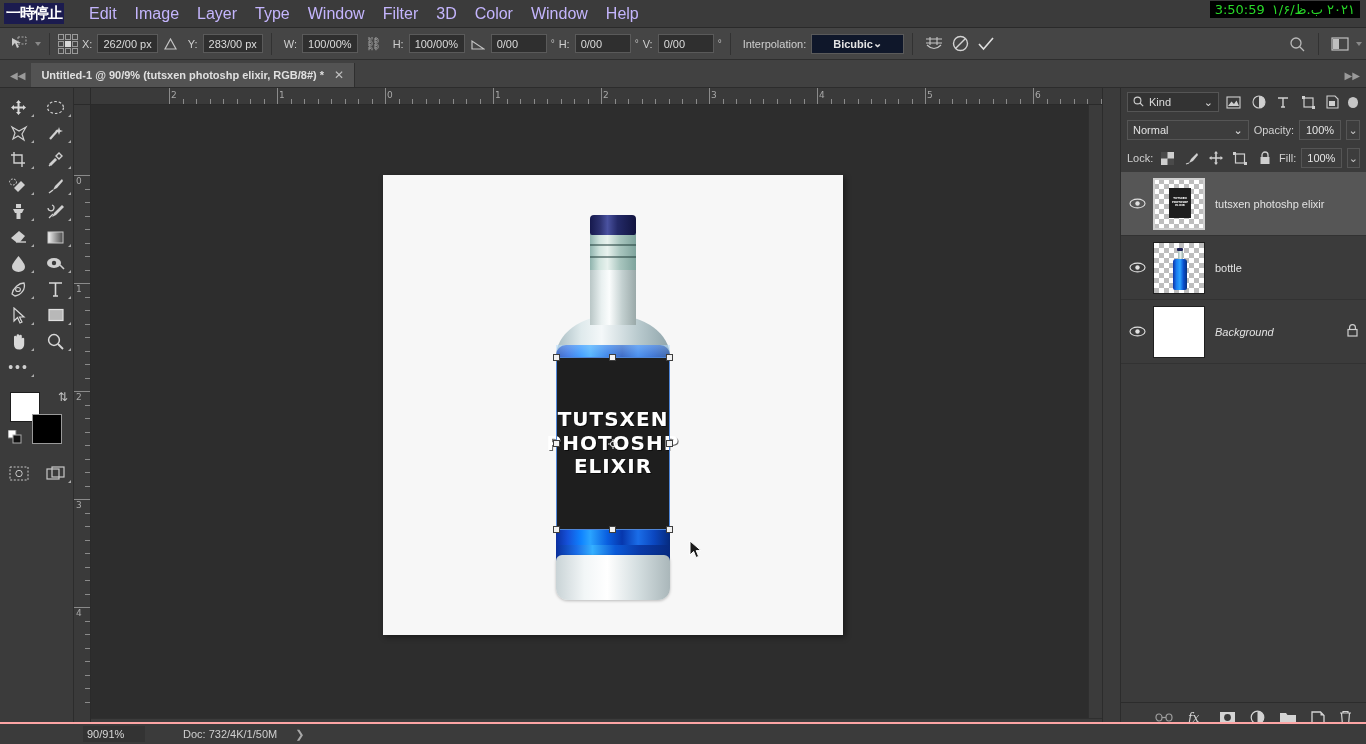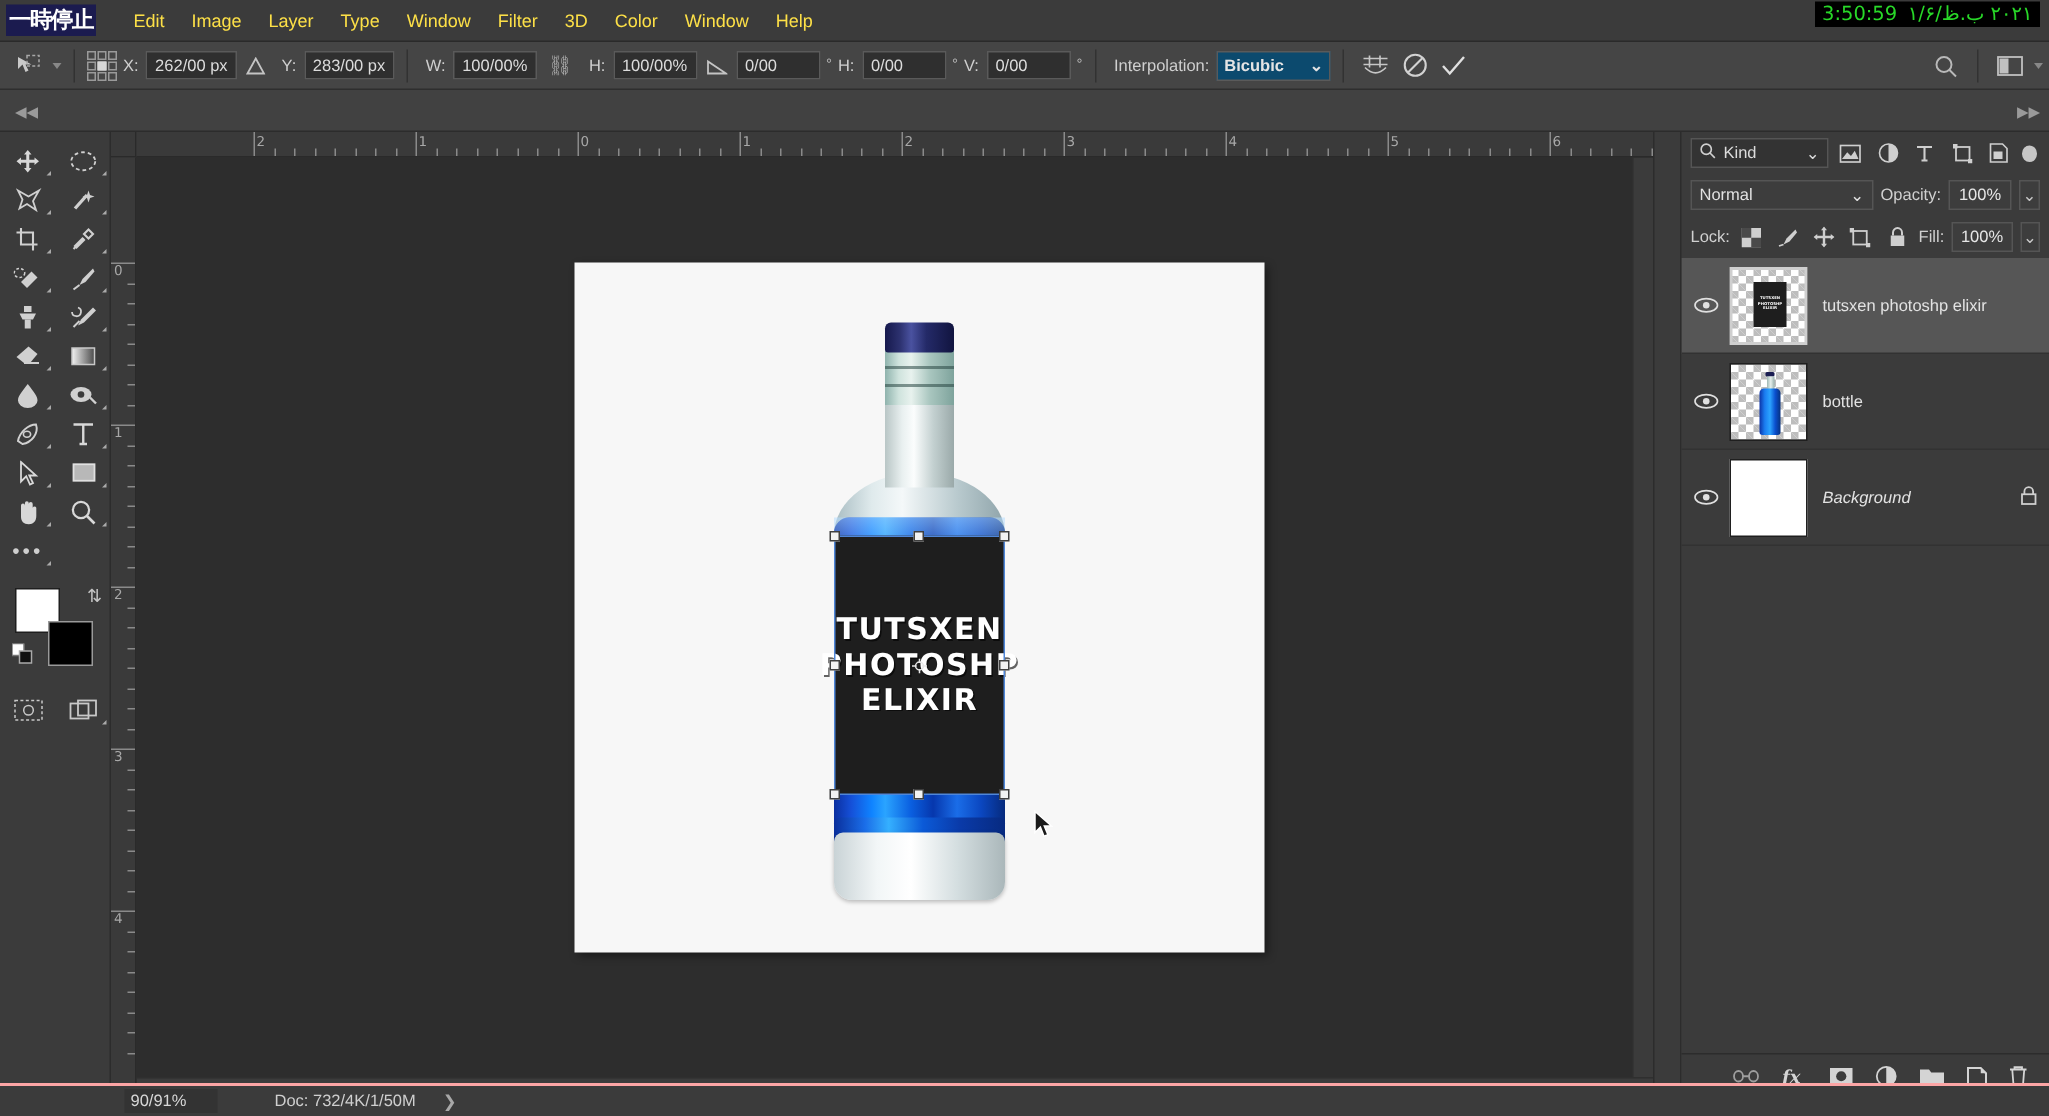--- a/index.html
+++ b/index.html
@@ -30,21 +30,21 @@
     font-weight: bold; font-size: 15px; color: #5a7fa8; letter-spacing: 1px;
   }
   .ps-logo .jp {
     position: absolute; left: 2px; top: 0px;
     background: #1b1b4f; color: #ffffff;
     font-size: 15px; font-weight: bold; padding: 1px 2px;
     font-family: "DejaVu Sans", sans-serif;
     letter-spacing: -1px;
   }
   .menu-item {
-    padding: 4px 9px; font-size: 12px; color: #fde047; cursor: default; text-align: center;
+    padding: 4px 9px; font-size: 16px; color: #c4b5fd; cursor: default; text-align: center;
   }
   #clock {
     position: absolute; right: 6px; top: 1px;
     background: #000; color: #28d828;
     font-size: 13px; padding: 1px 5px;
     font-family: "DejaVu Sans", sans-serif;
     letter-spacing: 0px; white-space: nowrap;
     display: flex; gap: 7px; align-items: center;
   }
 
@@ -73,24 +73,24 @@
   .refgrid i.on { background: #d8d8d8; border-color: #d8d8d8; }
   .ob-label { color: #cfcfcf; font-size: 11px; margin: 0 5px 0 4px; }
   .ob-field {
     background: #2f2f2f; border: 1px solid #5a5a5a; color: #dcdcdc;
     font-size: 11px; padding: 2px 5px; height: 19px;
     display: flex; align-items: center; min-width: 56px;
   }
   .deg { color: #bbb; font-size: 10px; margin-left: 4px; }
   .link-icon { color: #b0b0b0; font-size: 13px; margin: 0 7px; }
   .ob-select {
-    background: #0c4a6e; border: 1px solid #5a5a5a; color: #e4e4e4;
+    background: #0f172a; border: 1px solid #5a5a5a; color: #e4e4e4;
     font-size: 11px; height: 20px; min-width: 76px;
     display: flex; align-items: center; justify-content: space-between;
-    padding: 0 4px; font-weight: bold;
+    padding: 0 21px; font-weight: bold;
   }
   .ob-icon { width: 26px; height: 24px; display: flex; align-items: center; justify-content: center; }
   #ob-right { position: absolute; right: 4px; display: flex; align-items: center; }
 
   
   #tabbar {
     height: 28px; background: #414141; display: flex; align-items: flex-end;
     border-bottom: 1px solid #2c2c2c; padding-left: 10px;
   }
   .arrowsL { color: #9a9a9a; font-size: 10px; padding: 0 6px 6px 0; }
@@ -300,21 +300,21 @@
   .mini-bottle .mneck { position: absolute; left: 4.5px; top: 3px; width: 5px; height: 9px; background: linear-gradient(90deg,#9fb8b4,#e6efec,#98b0ac); }
   .mini-bottle .mbody { position: absolute; left: 0; top: 11px; width: 14px; height: 31px; border-radius: 3px 3px 2px 2px; background: linear-gradient(90deg,#0c34a8,#1a7cf0,#2ba3ff,#0a4fce,#06317f); }
   .layer-name { font-size: 11px; color: #e2e2e2; flex: 1; }
   .layer-name.italic { font-style: italic; }
   .lock-badge { color: #cfcfcf; }
 
   #panel-footer {
     height: 30px; background: #3b3b3b; border-top: 1px solid #2c2c2c;
     display: flex; align-items: center; justify-content: flex-end; gap: 14px; padding-right: 14px;
   }
-  .pf-ico { color: #cbcbcb; display: flex; align-items: flex-start; font-weight: bold; }
+  .pf-ico { color: #cbcbcb; display: flex; align-items: flex-start; }
 
   
   #statusbar {
     position: absolute; left: 0; bottom: 0; width: 1366px; height: 22px;
     background: #3b3b3b; display: flex; align-items: center;
     border-top: 2px solid #fca5a5; font-size: 11px; color: #c4c4c4;
   }
   #zoom-val {
     width: 62px; margin-left: 83px; background: #333; height: 16px;
     display: flex; align-items: center; padding-left: 4px; color: #d8d8d8;
@@ -440,20 +440,24 @@
         <rect x="1" y="1" width="16" height="12" fill="none" stroke="#c0c0c0" stroke-width="1.2"></rect>
         <rect x="2" y="2" width="6" height="10" fill="#c0c0c0"></rect>
       </svg>
     </div>
     <div class="tri-down"></div>
   </div>
 </div>
 
 <div id="tabbar">
   <span class="arrowsL">◀◀</span>
+  <div class="doc-tab">
+    <span>Untitled-1 @ 90/9% (tutsxen photoshp elixir, RGB/8#) *</span>
+    <span class="x">✕</span>
+  </div>
   <span class="arrowsR">▶▶</span>
 </div>
 
 <div id="main">
 
   <div id="toolbar">
     <div class="tool-grid">
       <div class="tool-cell">
         <svg width="17" height="17" viewBox="0 0 17 17">
             <path d="M8.5 1 L11 4 H9.5 V7.5 H13 V6 L16 8.5 L13 11 V9.5 H9.5 V13 H11 L8.5 16 L6 13 H7.5 V9.5 H4 V11 L1 8.5 L4 6 V7.5 H7.5 V4 H6 Z" fill="#d8d8d8"></path>

